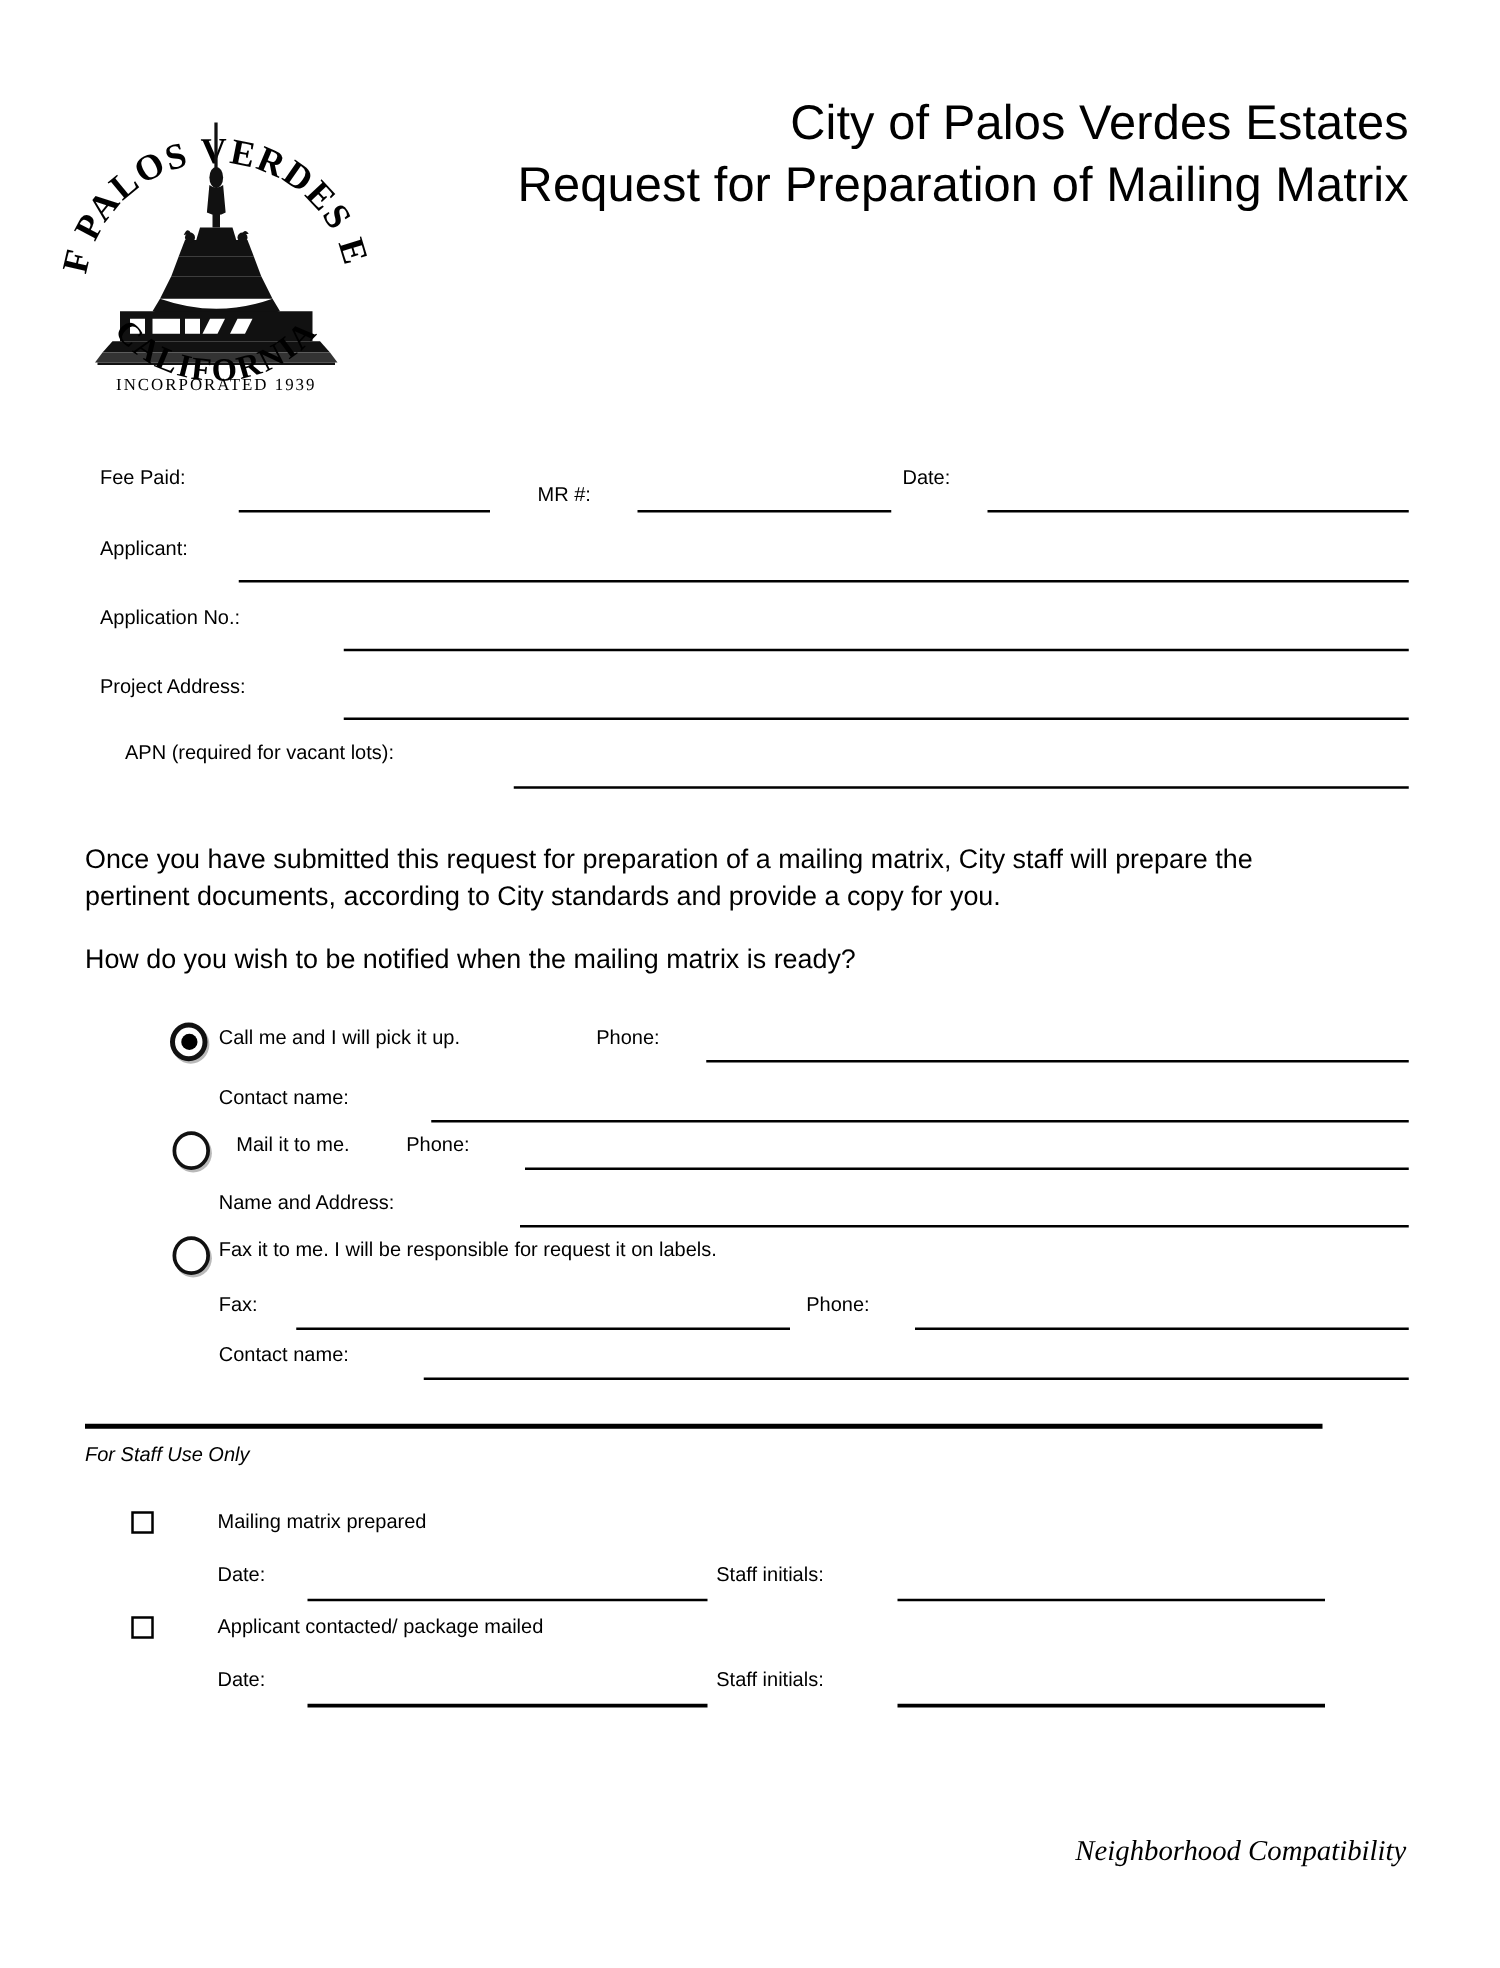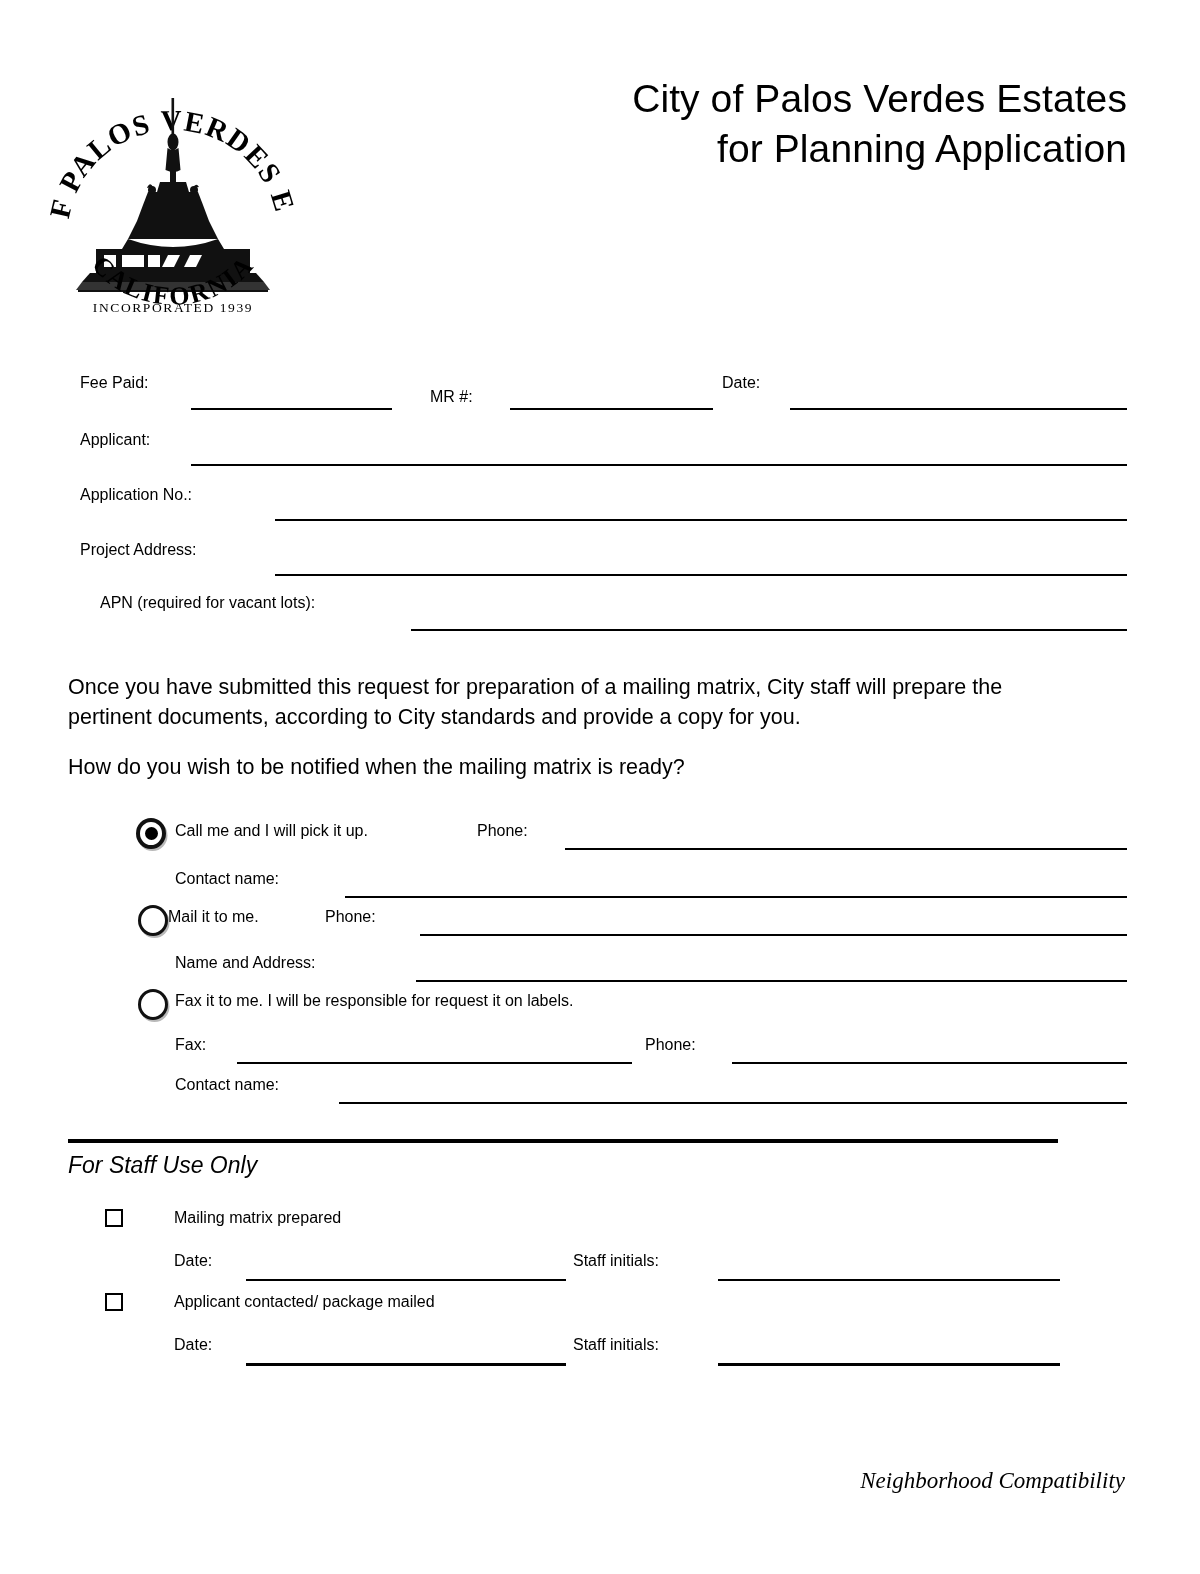--- a/index.html
+++ b/index.html
@@ -185,21 +185,21 @@
         <text x="125" y="250" text-anchor="middle" font-family="&quot;Liberation Serif&quot;, serif" font-size="13.5" letter-spacing="1.6" fill="#000">INCORPORATED 1939</text>
 
         <text font-family="&quot;Liberation Serif&quot;, serif" font-size="26" font-weight="bold" fill="#000" letter-spacing="2">
           <textPath href="#arcBot" startOffset="50%" text-anchor="middle">CALIFORNIA</textPath>
         </text>
       </svg>
     </div>
 
     <div class="title-block">
       <div class="title-line">City of Palos Verdes Estates</div>
-      <div class="title-line">for Planning Application</div>
+      <div class="title-line">Request for Preparation of Mailing Matrix</div>
     </div>
   </div>
 
   <div>
 
     <div class="lbl" style="left:80px; top:370px;">Fee Paid:</div>
     <div class="rule" style="left:191px; top:408px; width:201px;"></div>
 
     <div class="lbl" style="left:430px; top:384px;">MR #:</div>
     <div class="rule" style="left:510px; top:408px; width:203px;"></div>
@@ -231,21 +231,21 @@
 
     <div class="radio checked" style="left:136px; top:818px;"></div>
     <div class="lbl" style="left:175px; top:818px;">Call me and I will pick it up.</div>
     <div class="lbl" style="left:477px; top:818px;">Phone:</div>
     <div class="rule" style="left:565px; top:848px; width:562px;"></div>
 
     <div class="lbl" style="left:175px; top:866px;">Contact name:</div>
     <div class="rule" style="left:345px; top:896px; width:782px;"></div>
 
     <div class="radio" style="left:138px; top:905px;"></div>
-    <div class="lbl" style="left:168px; top:904px;">Mail it to me.</div>
+    <div class="lbl" style="left:189px; top:904px;">Mail it to me.</div>
     <div class="lbl" style="left:325px; top:904px;">Phone:</div>
     <div class="rule" style="left:420px; top:934px; width:707px;"></div>
 
     <div class="lbl" style="left:175px; top:950px;">Name and Address:</div>
     <div class="rule" style="left:416px; top:980px; width:711px;"></div>
 
     <div class="radio" style="left:138px; top:989px;"></div>
     <div class="lbl" style="left:175px; top:988px;">Fax it to me.  I will be responsible for request it on labels.</div>
 
     <div class="lbl" style="left:175px; top:1032px;">Fax:</div>
@@ -255,21 +255,21 @@
     <div class="rule" style="left:732px; top:1062px; width:395px;"></div>
 
     <div class="lbl" style="left:175px; top:1072px;">Contact name:</div>
     <div class="rule" style="left:339px; top:1102px; width:788px;"></div>
   </div>
 
   <div>
 
     <div class="thick-rule" style="left:68px; top:1139px; width:990px;"></div>
 
-    <div class="lbl italic" style="left:68px; top:1152px; font-size:23px;">For Staff Use Only</div>
+    <div class="lbl italic" style="left:68px; top:1152px; font-size:16px;">For Staff Use Only</div>
 
     <div class="checkbox" style="left:105px; top:1209px;"></div>
     <div class="lbl" style="left:174px; top:1205px;">Mailing matrix prepared</div>
 
     <div class="lbl" style="left:174px; top:1248px;">Date:</div>
     <div class="rule" style="left:246px; top:1279px; width:320px;"></div>
 
     <div class="lbl" style="left:573px; top:1248px;">Staff initials:</div>
     <div class="rule" style="left:718px; top:1279px; width:342px;"></div>
 

